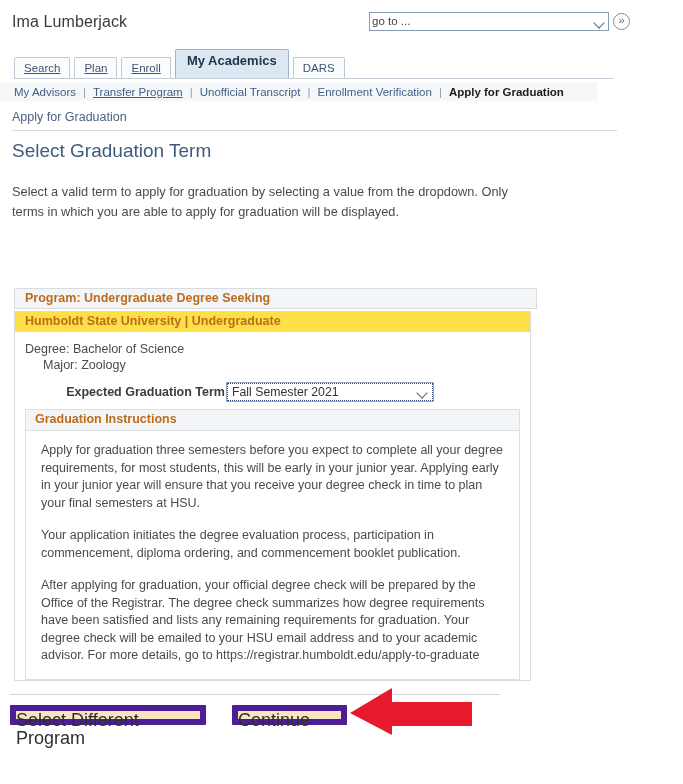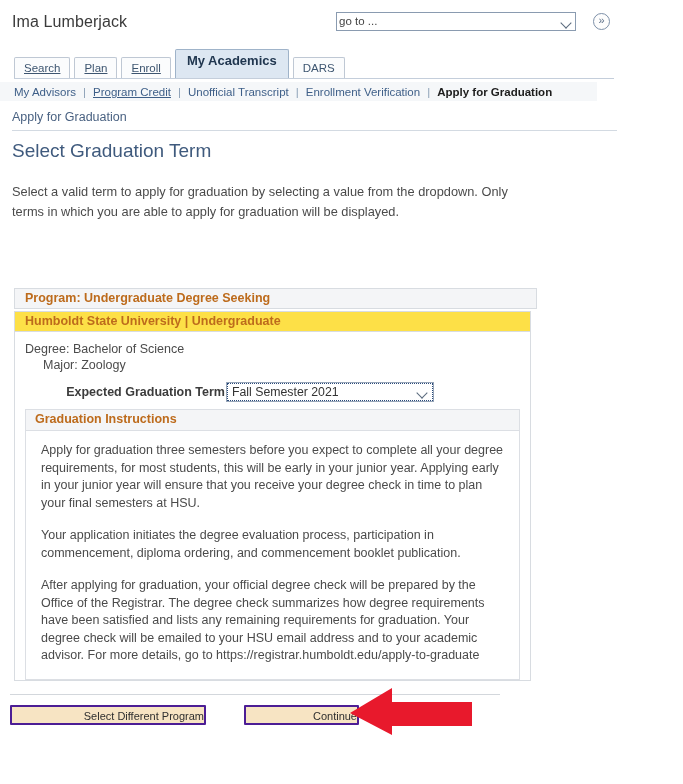--- a/index.html
+++ b/index.html
@@ -24,25 +24,24 @@
   .user-name {
     position: absolute;
     left: 12px;
     top: 13px;
     font-size: 16px;
     color: #3b3b3b;
     letter-spacing: .1px;
   }
   .goto-wrap {
     position: absolute;
-    left: 336px;
+    left: 369px;
     top: 12px;
     display: flex;
     align-items: center;
-    gap: 13px;
   }
   .goto-select {
     width: 240px;
     height: 19px;
     border: 1px solid #8a9bb0;
     background: #ffffff;
     font-family: "Liberation Sans", sans-serif;
     font-size: 11.5px;
     color: #444;
     padding: 0 2px;
@@ -306,30 +305,30 @@
     top: 694px;
     width: 490px;
     height: 1px;
     background: #d3d7dc;
   }
   .btn {
     position: absolute;
     top: 705px;
     height: 20px;
     background: #f7e4c3;
-    border: 2px solid #4c1d95;
+    border: 6px solid #4c1d95;
     font-family: "Liberation Sans", sans-serif;
-    font-size: 11px;
+    font-size: 18px;
     color: #2f2f2f;
-    text-align: right;
+    text-align: left;
     line-height: 18px;
     border-radius: 1px;
   }
   .btn-select-program { left: 10px; width: 196px; }
-  .btn-continue { left: 244px; width: 115px; }
+  .btn-continue { left: 232px; width: 115px; }
 
   
   .arrow {
     position: absolute;
     left: 350px;
     top: 688px;
     width: 122px;
     height: 47px;
   }
 </style>
@@ -353,21 +352,21 @@
   <div class="tab"><u>Plan</u></div>
   <div class="tab"><u>Enroll</u></div>
   <div class="tab active"><span>My Academics</span></div>
   <div class="tab"><span>DARS</span></div>
 </div>
 <div class="tabrow-underline"></div>
 
 <div class="subnav">
   <a href="#"><span>My Advisors</span></a>
   <span class="sep">|</span>
-  <a href="#"><u>Program Credit</u></a>
+  <a href="#"><u>Transfer Program</u></a>
   <span class="sep">|</span>
   <a href="#"><span>Unofficial Transcript</span></a>
   <span class="sep">|</span>
   <a href="#"><span>Enrollment Verification</span></a>
   <span class="sep">|</span>
   <span class="current">Apply for Graduation</span>
 </div>
 
 <div class="breadcrumb">Apply for Graduation</div>
 <div class="crumb-rule"></div>

